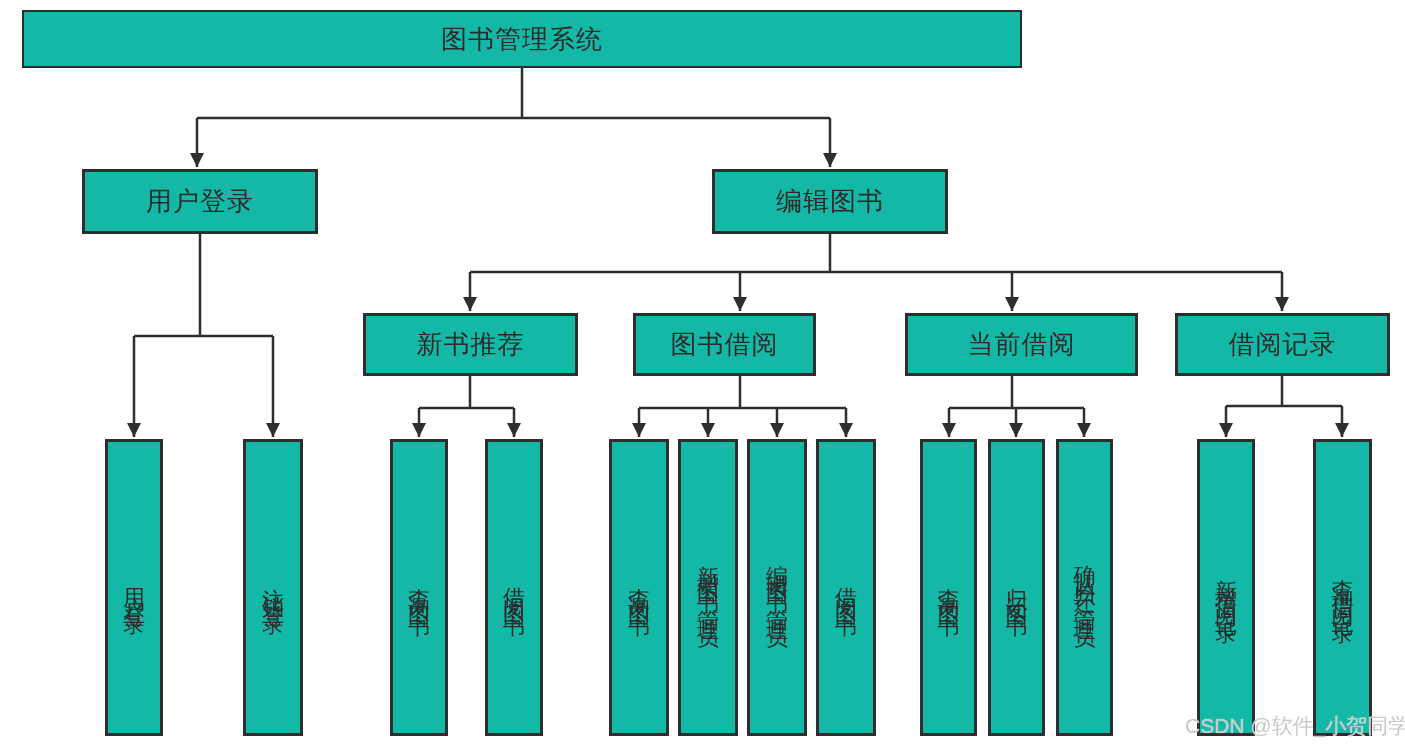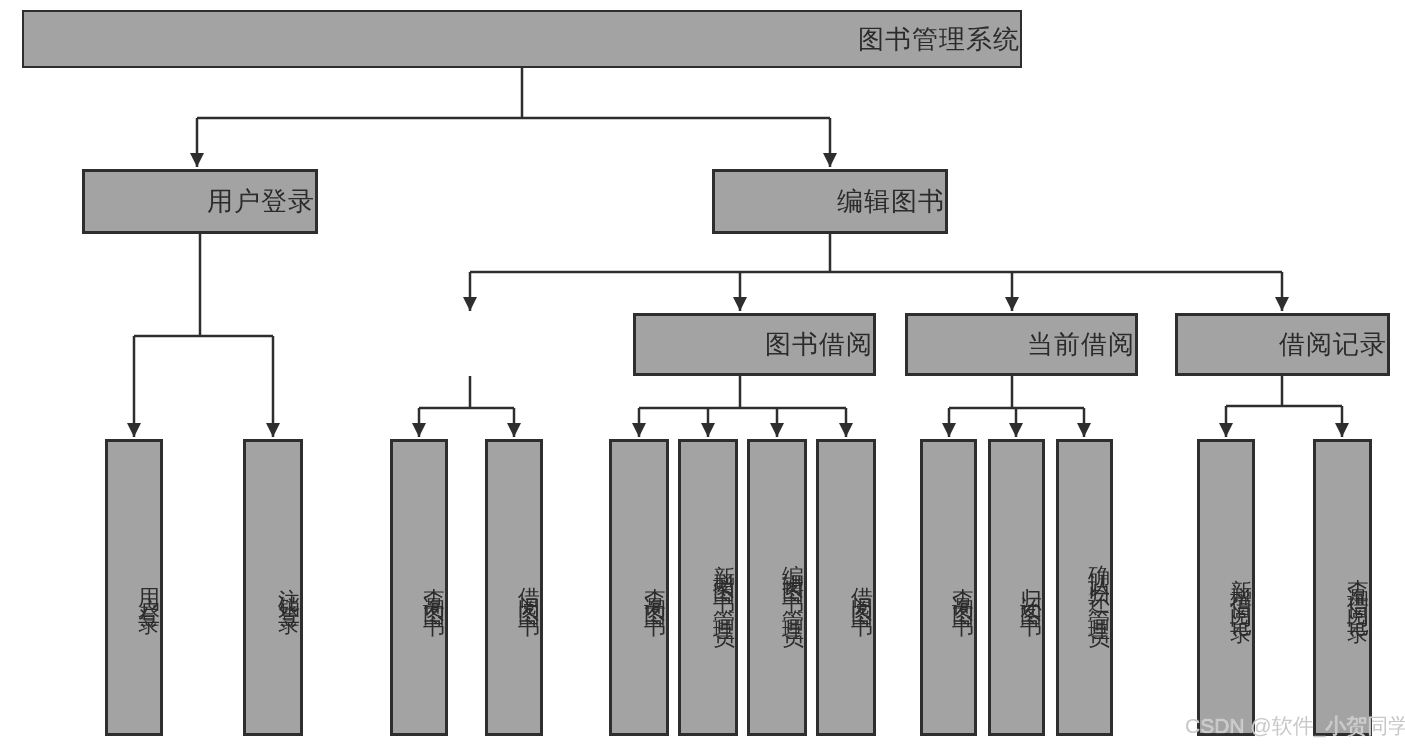--- a/index.html
+++ b/index.html
@@ -18,25 +18,25 @@
   .connectors {
     position: absolute;
     left: 0;
     top: 0;
     width: 1405px;
     height: 747px;
   }
   .box {
     position: absolute;
     box-sizing: border-box;
-    background: #a3a3a3;
+    background: #14b8a6;
     border: 2px solid #2e2e2e;
     display: flex;
     align-items: center;
-    justify-content: flex-end;
+    justify-content: center;
     color: #2b2b2b;
     z-index: 2;
   }
   .hbox {
     font-size: 26px;
     letter-spacing: 1px;
     white-space: nowrap;
   }
   .root-box {
     border-width: 2px;
@@ -132,21 +132,24 @@
     <span>图书管理系统</span>
   </div>
 
   <div class="box hbox l2-box" style="left:82px; top:169px; width:236px; height:65px;">
     <span>用户登录</span>
   </div>
   <div class="box hbox l2-box" style="left:712px; top:169px; width:236px; height:65px;">
     <span>编辑图书</span>
   </div>
 
-  <div class="box hbox l3-box" style="left:633px; top:313px; width:243px; height:63px;">
+  <div class="box hbox l3-box" style="left:363px; top:313px; width:215px; height:63px;">
+    <span>新书推荐</span>
+  </div>
+  <div class="box hbox l3-box" style="left:633px; top:313px; width:183px; height:63px;">
     <span>图书借阅</span>
   </div>
   <div class="box hbox l3-box" style="left:905px; top:313px; width:233px; height:63px;">
     <span>当前借阅</span>
   </div>
   <div class="box hbox l3-box" style="left:1175px; top:313px; width:215px; height:63px;">
     <span>借阅记录</span>
   </div>
 
   <div class="box vbox" style="left:105px; width:58px;">

